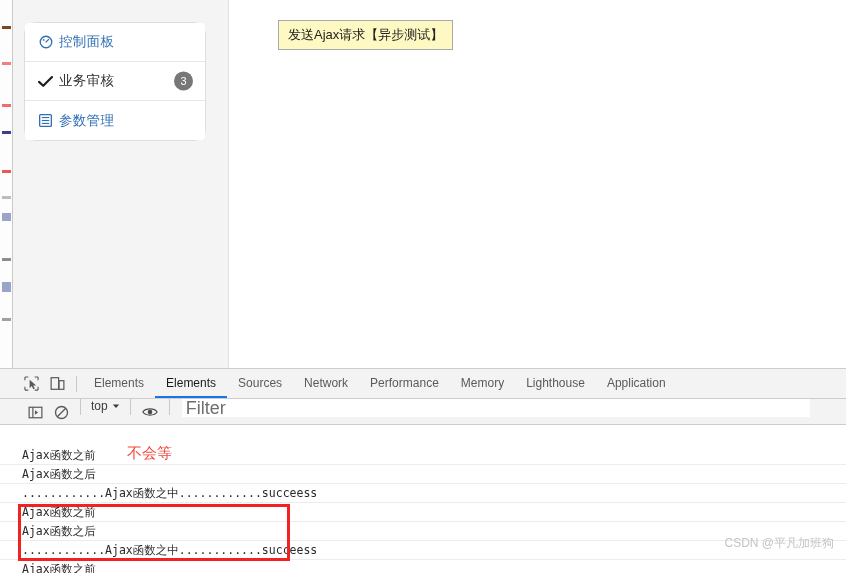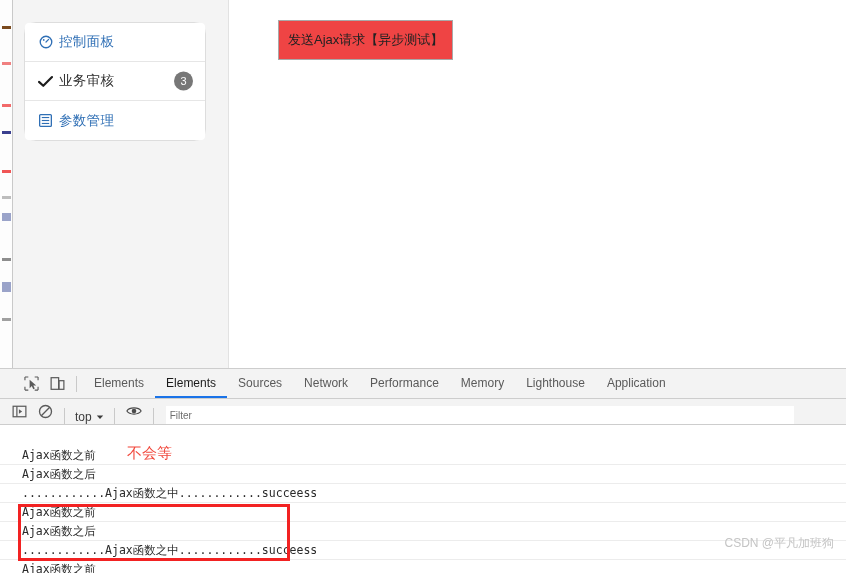--- a/index.html
+++ b/index.html
@@ -109,23 +109,23 @@
     padding: 0 5px;
     box-sizing: border-box;
     font-family: "Liberation Sans", sans-serif;
   }
 
   
   #ajax-button {
     position: absolute;
     left: 278px;
     top: 20px;
-    height: 40px;
+    height: 30px;
     padding: 0 9px;
-    background: #ef4444;
+    background: #fef9c3;
     border: 1px solid #a9a9a9;
     color: #222222;
     font-size: 13px;
     line-height: 24px;
     cursor: pointer;
     white-space: nowrap;
     font-family: "Liberation Sans", "DejaVu Sans", sans-serif;
   }
 
   
@@ -176,40 +176,40 @@
     color: #1a1a1a;
     border-bottom: 2px solid #1a73e8;
   }
 
   #dt-toolbar {
     position: relative;
     height: 25px;
     background: #f3f3f3;
     border-bottom: 1px solid #cdcdcd;
     display: flex;
-    align-items: flex-end;
-    padding-left: 6px;
+    align-items: flex-start;
+    padding-left: 22px;
   }
   #context-select {
     font-size: 12px;
     color: #3c3c3c;
     padding: 0 4px;
     cursor: pointer;
     display: inline-flex;
     align-items: center;
     gap: 4px;
   }
   #filter-input {
     margin-left: 6px;
     width: 620px;
     height: 18px;
     border: none;
     outline: none;
     background: #ffffff;
-    font-size: 10px;
+    font-size: 18px;
     color: #1d4ed8;
     padding: 0 4px;
     font-family: "Liberation Sans", sans-serif;
   }
   #filter-input::placeholder { color: #6e6e6e; }
 
   
   #console-list {
     position: relative;
     background: #ffffff;

